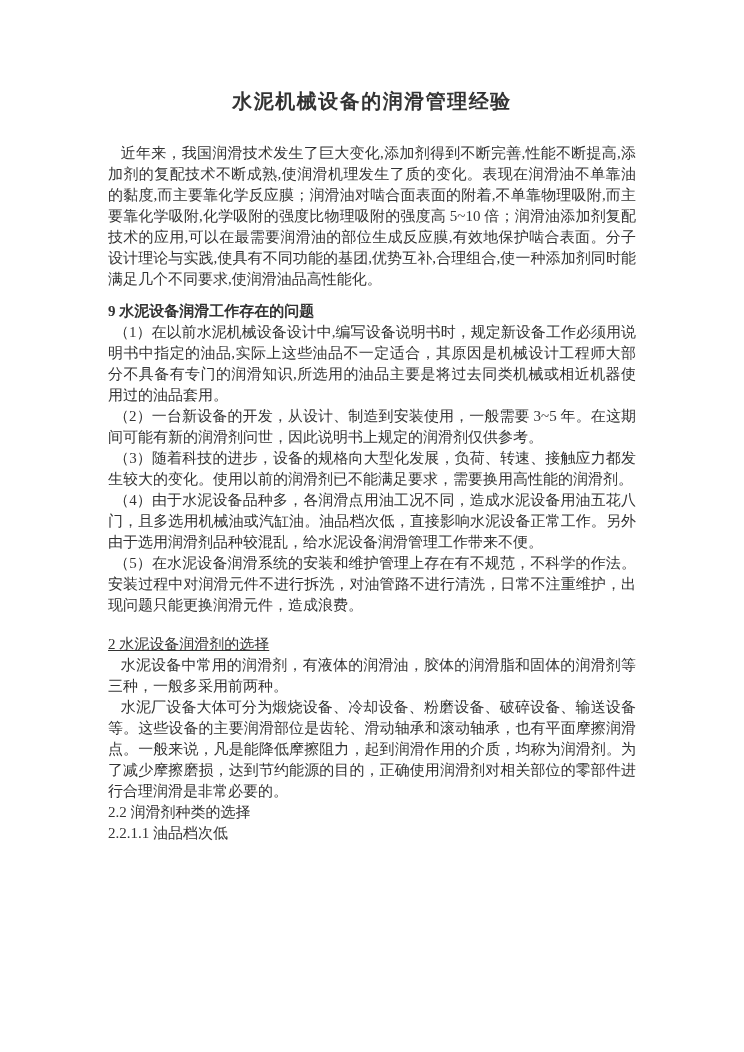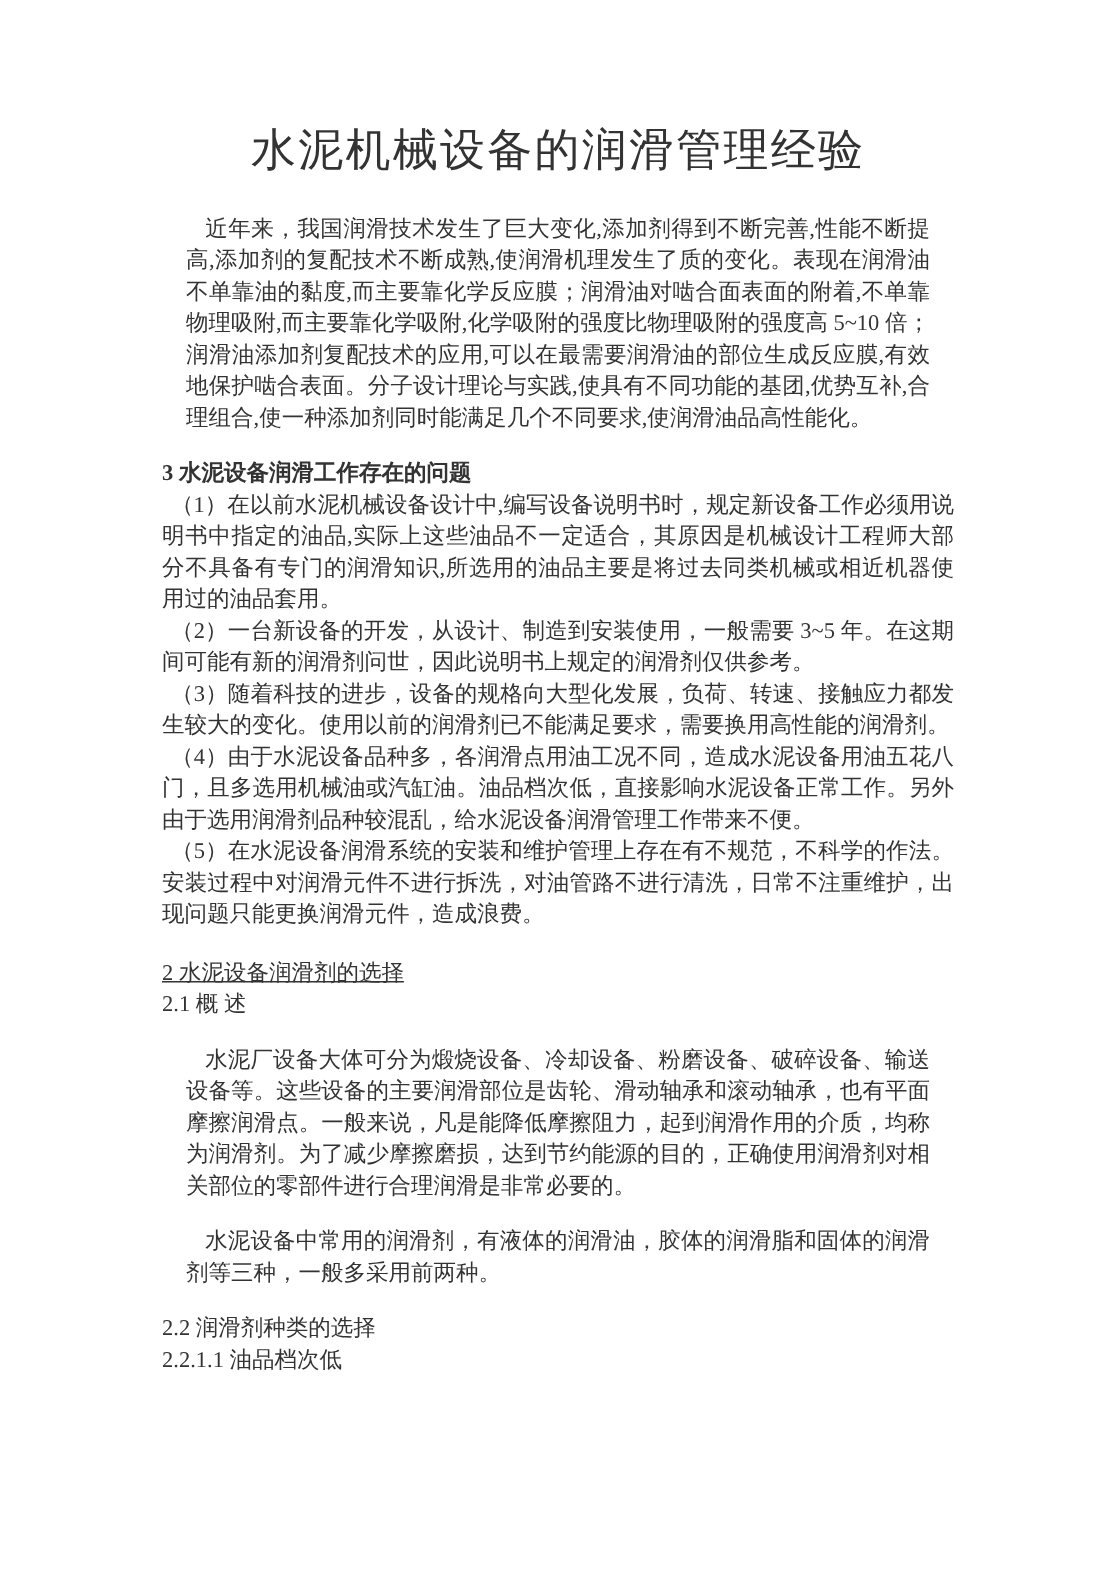--- a/index.html
+++ b/index.html
@@ -23,31 +23,31 @@
   .content {
     width: 528px;
     margin: 0 auto;
     font-size: 15px;
     line-height: 21px;
     text-align: justify;
     text-justify: inter-ideograph;
     word-break: break-all;
   }
   .doc-title {
-    font-size: 30px;
-    font-weight: 400;
+    font-size: 20px;
+    font-weight: 700;
     text-align: center;
     letter-spacing: 1.5px;
     line-height: 34px;
     margin: 84px 0 25px 0;
     word-break: keep-all;
   }
   .para {
     text-indent: 0.85em;
-    margin: 16px;
+    margin: 0;
   }
   .pnum {
     text-indent: 0.4em;
     margin: 0;
   }
   .hbold {
     font-weight: 700;
     margin: 11px 0 0 0;
   }
   .hsec {
@@ -61,40 +61,39 @@
 </head>
 <body>
 
 <div class="page">
   <div class="content">
 
     <h1 class="doc-title">水泥机械设备的润滑管理经验</h1>
 
     <p class="para">近年来，我国润滑技术发生了巨大变化,添加剂得到不断完善,性能不断提高,添加剂的复配技术不断成熟,使润滑机理发生了质的变化。表现在润滑油不单靠油的黏度,而主要靠化学反应膜；润滑油对啮合面表面的附着,不单靠物理吸附,而主要靠化学吸附,化学吸附的强度比物理吸附的强度高 5~10 倍；润滑油添加剂复配技术的应用,可以在最需要润滑油的部位生成反应膜,有效地保护啮合表面。分子设计理论与实践,使具有不同功能的基团,优势互补,合理组合,使一种添加剂同时能满足几个不同要求,使润滑油品高性能化。</p>
 
-    <p class="hbold">3 水泥设备润滑工作存在的问题</p>
+    <p class="hbold">9 水泥设备润滑工作存在的问题</p>
 
     <p class="pnum">（1）在以前水泥机械设备设计中,编写设备说明书时，规定新设备工作必须用说明书中指定的油品,实际上这些油品不一定适合，其原因是机械设计工程师大部分不具备有专门的润滑知识,所选用的油品主要是将过去同类机械或相近机器使用过的油品套用。</p>
 
     <p class="pnum">（2）一台新设备的开发，从设计、制造到安装使用，一般需要 3~5 年。在这期间可能有新的润滑剂问世，因此说明书上规定的润滑剂仅供参考。</p>
 
     <p class="pnum">（3）随着科技的进步，设备的规格向大型化发展，负荷、转速、接触应力都发生较大的变化。使用以前的润滑剂已不能满足要求，需要换用高性能的润滑剂。</p>
 
     <p class="pnum">（4）由于水泥设备品种多，各润滑点用油工况不同，造成水泥设备用油五花八门，且多选用机械油或汽缸油。油品档次低，直接影响水泥设备正常工作。另外由于选用润滑剂品种较混乱，给水泥设备润滑管理工作带来不便。</p>
 
     <p class="pnum">（5）在水泥设备润滑系统的安装和维护管理上存在有不规范，不科学的作法。安装过程中对润滑元件不进行拆洗，对油管路不进行清洗，日常不注重维护，出现问题只能更换润滑元件，造成浪费。</p>
 
 
     <p class="hsec">2 水泥设备润滑剂的选择</p>
 
-    <p class="hsub">2.1 概 述</p>
+
+    <p class="para">水泥设备中常用的润滑剂，有液体的润滑油，胶体的润滑脂和固体的润滑剂等三种，一般多采用前两种。</p>
 
     <p class="para">水泥厂设备大体可分为煅烧设备、冷却设备、粉磨设备、破碎设备、输送设备等。这些设备的主要润滑部位是齿轮、滑动轴承和滚动轴承，也有平面摩擦润滑点。一般来说，凡是能降低摩擦阻力，起到润滑作用的介质，均称为润滑剂。为了减少摩擦磨损，达到节约能源的目的，正确使用润滑剂对相关部位的零部件进行合理润滑是非常必要的。</p>
-
-    <p class="para">水泥设备中常用的润滑剂，有液体的润滑油，胶体的润滑脂和固体的润滑剂等三种，一般多采用前两种。</p>
 
     <p class="hsub">2.2 润滑剂种类的选择</p>
 
 
     <p class="hsub">2.2.1.1 油品档次低</p>
 
 
   </div>
 </div>
 

